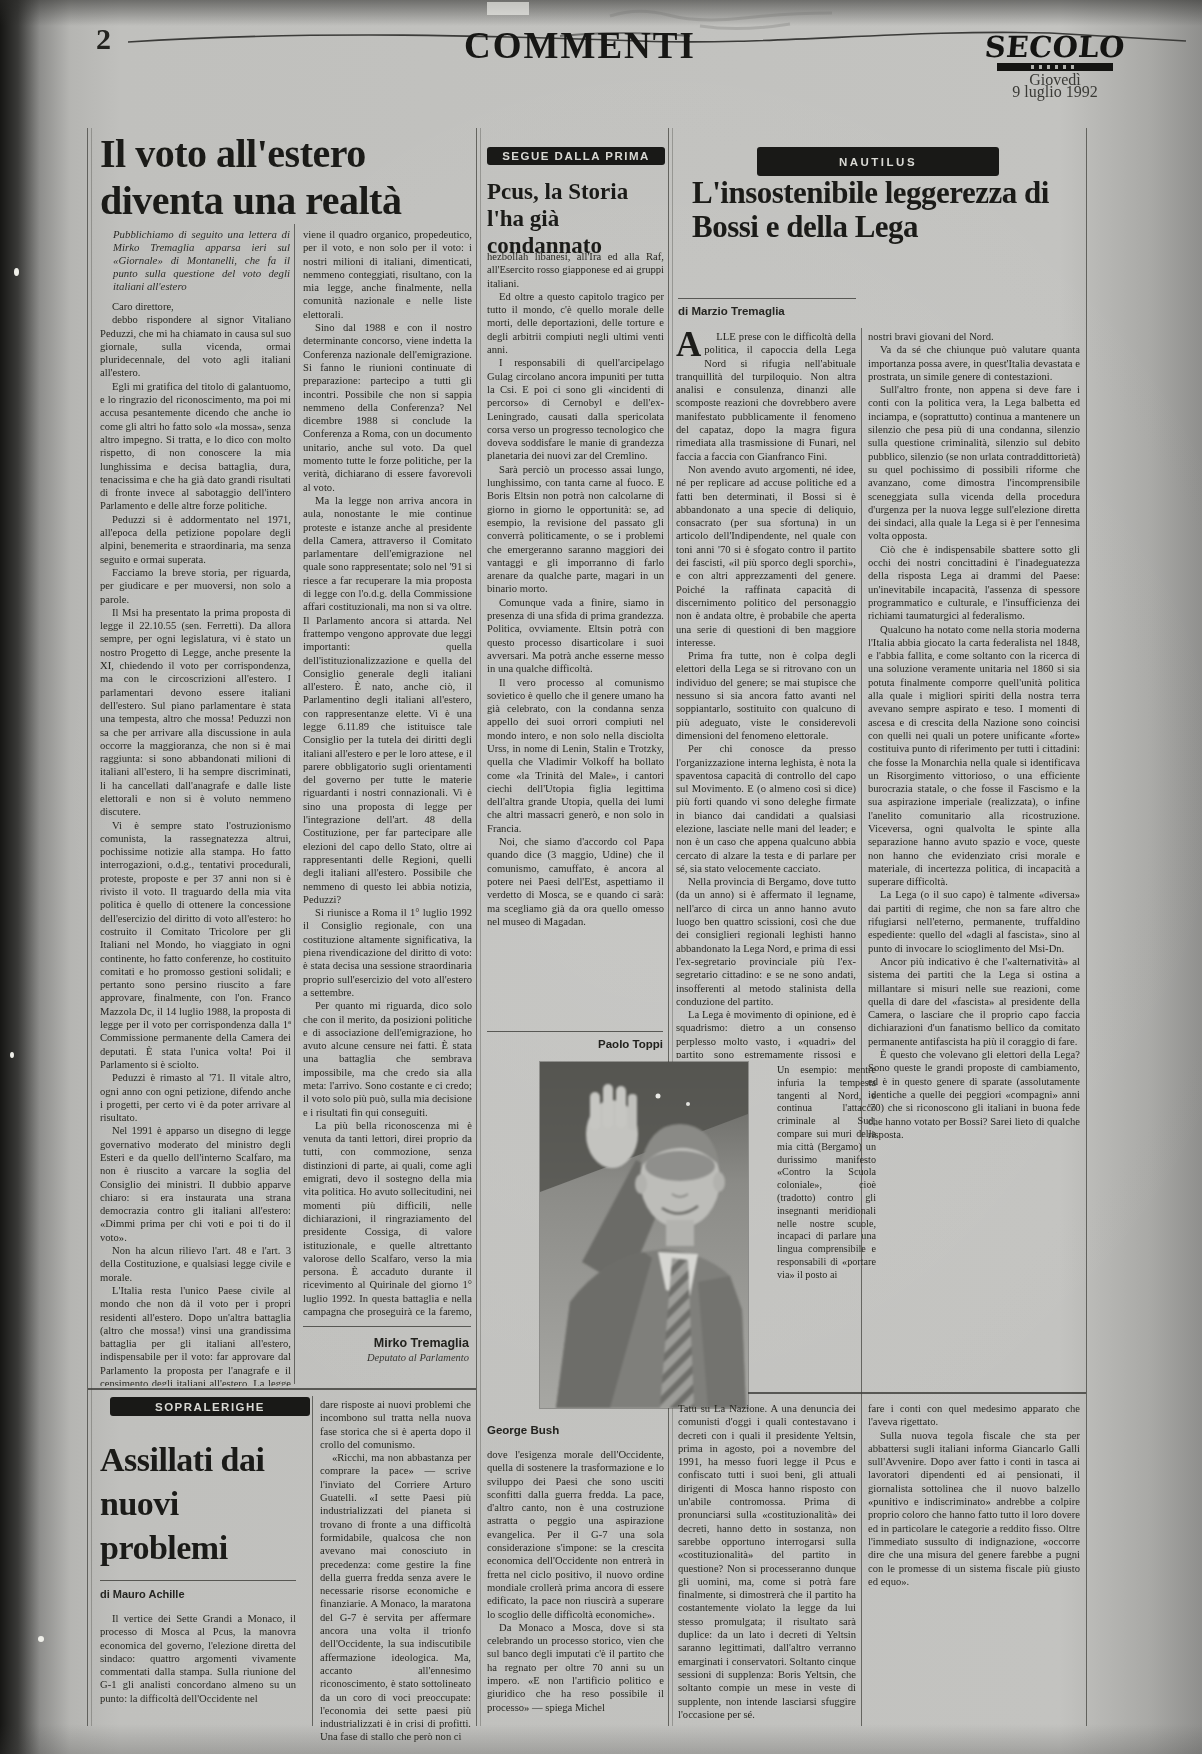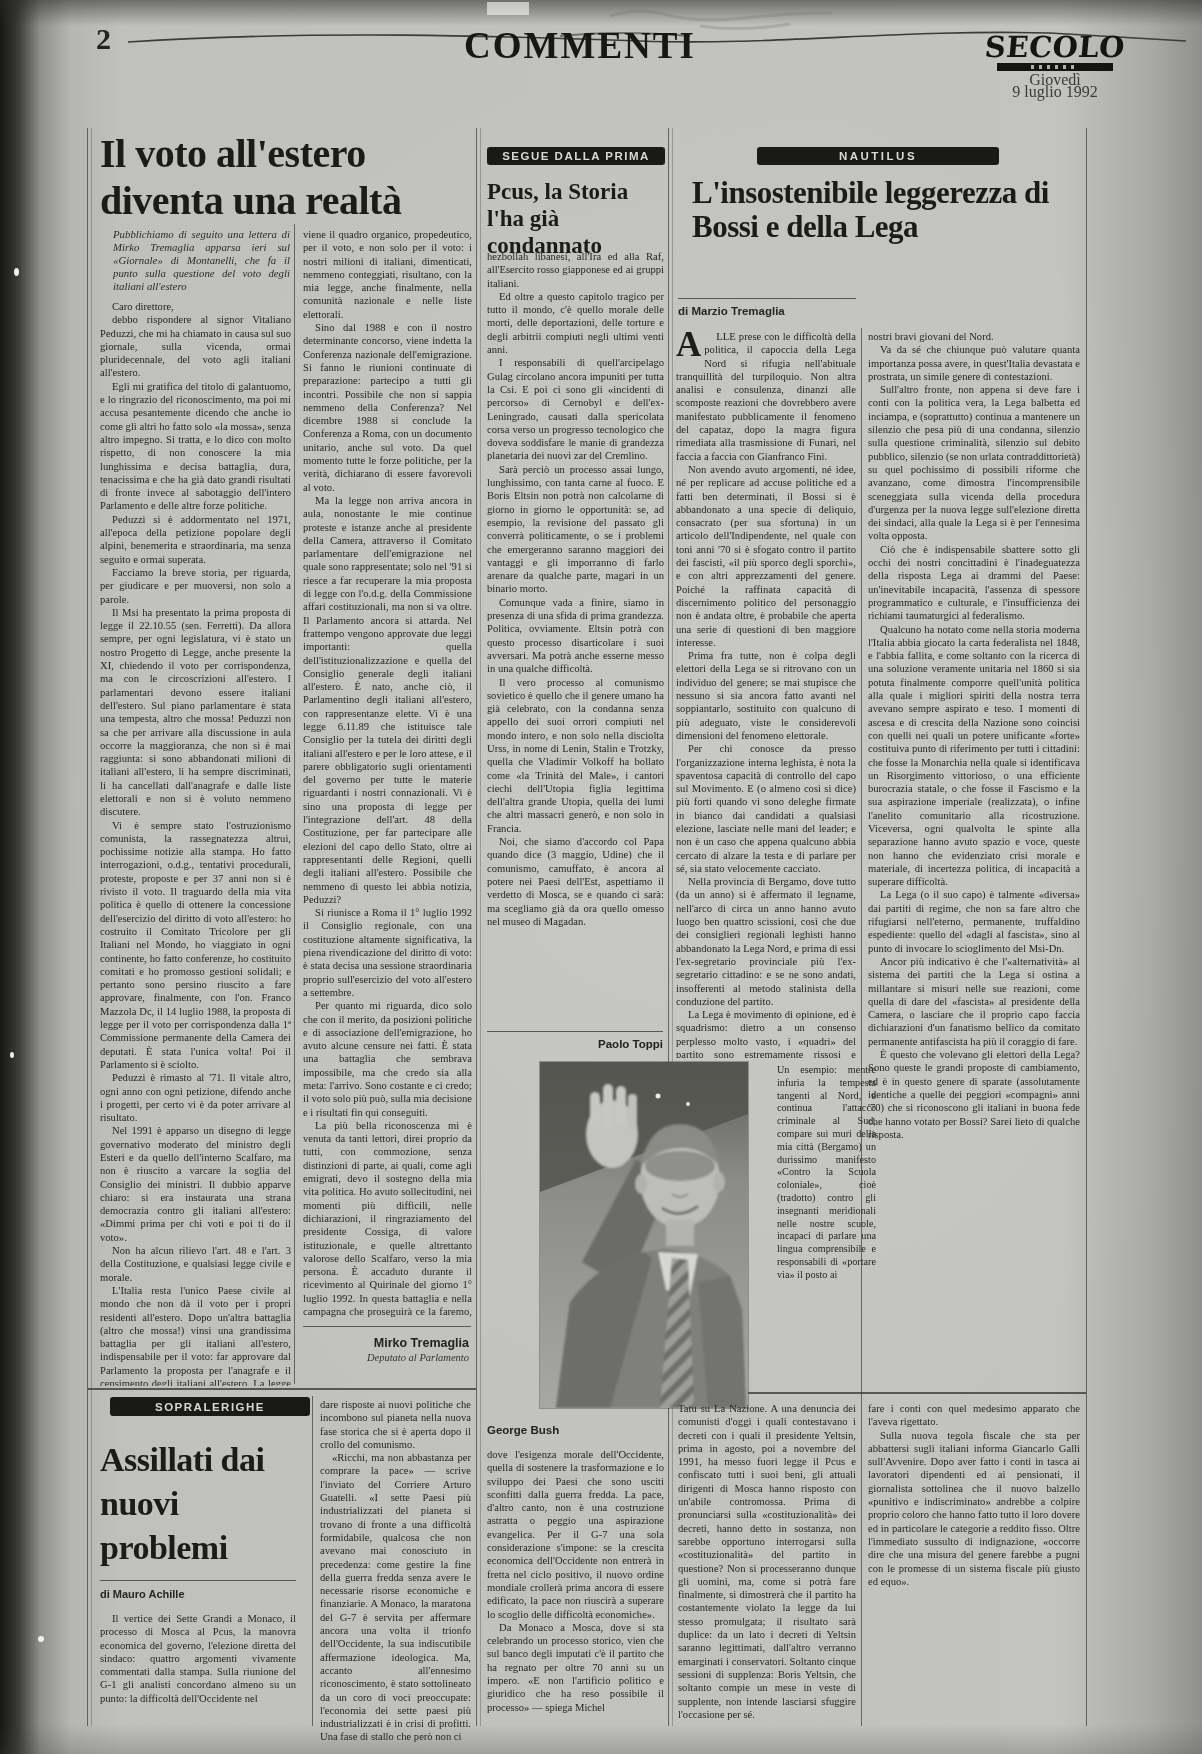--- a/index.html
+++ b/index.html
@@ -176,21 +176,21 @@
       <circle cx="118" cy="34" r="2.5" fill="#eaeae6"></circle>
       <circle cx="148" cy="42" r="2" fill="#e2e2de"></circle>
     </svg>
   </div>
   <div class="abs caption" style="left:487px;top:1424px;width:178px;">George Bush</div>
   <div class="abs copy cont" style="left:487px;top:1448px;width:177px;height:292px;">
       <p>dove l'esigenza morale dell'Occidente, quella di sostenere la trasformazione e lo sviluppo dei Paesi che sono usciti sconfitti dalla guerra fredda. La pace, d'altro canto, non è una costruzione astratta o peggio una aspirazione evangelica. Per il G-7 una sola considerazione s'impone: se la crescita economica dell'Occidente non entrerà in fretta nel ciclo positivo, il nuovo ordine mondiale crollerà prima ancora di essere edificato, la pace non riuscirà a superare lo scoglio delle difficoltà economiche».</p>
       <p>Da Monaco a Mosca, dove si sta celebrando un processo storico, vien che sul banco degli imputati c'è il partito che ha regnato per oltre 70 anni su un impero. «E non l'artificio politico e giuridico che ha reso possibile il processo» — spiega Michel</p>
     </div>
 
-  <div class="banner" style="left:757px;top:147px;width:242px;height:18px;letter-spacing:2.5px;">NAUTILUS</div>
+  <div class="banner" style="left:757px;top:147px;width:242px;height:29px;letter-spacing:2.5px;">NAUTILUS</div>
   <div class="abs headline" style="left:692px;top:176px;width:370px;font-size:31px;line-height:34px;">L'insostenibile leggerezza di Bossi e della Lega</div>
   <div class="hrule" style="left:678px;top:298px;width:178px;"></div>
   <div class="abs byline" style="left:678px;top:305px;width:178px;">di Marzio Tremaglia</div>
   <div class="abs copy" style="left:676px;top:330px;width:180px;height:728px;">
     <span class="dropcap">A</span><span></span>
   <p>LLE prese con le difficoltà della politica, il capoccia della Lega Nord si rifugia nell'abituale tranquillità del turpiloquio. Non altra analisi e consulenza, dinanzi alle scomposte reazioni che dovrebbero avere manifestato pubblicamente il fenomeno del capataz, dopo la magra figura rimediata alla trasmissione di Funari, nel faccia a faccia con Gianfranco Fini.</p><p>Non avendo avuto argomenti, né idee, né per replicare ad accuse politiche ed a fatti ben determinati, il Bossi si è abbandonato a una specie di deliquio, consacrato (per sua sfortuna) in un articolo dell'Indipendente, nel quale con toni anni '70 si è sfogato contro il partito dei fascisti, «il più sporco degli sporchi», e con altri apprezzamenti del genere. Poiché la raffinata capacità di discernimento politico del personaggio non è andata oltre, è probabile che aperta una serie di questioni di ben maggiore interesse.</p><p>Prima fra tutte, non è colpa degli elettori della Lega se si ritrovano con un individuo del genere; se mai stupisce che nessuno si sia ancora fatto avanti nel soppiantarlo, sostituito con qualcuno di più adeguato, viste le considerevoli dimensioni del fenomeno elettorale.</p><p>Per chi conosce da presso l'organizzazione interna leghista, è nota la spaventosa capacità di controllo del capo sul Movimento. E (o almeno così si dice) più forti quando vi sono deleghe firmate in bianco dai candidati a qualsiasi elezione, lasciate nelle mani del leader; e non è un caso che appena qualcuno abbia cercato di alzare la testa e di parlare per sé, sia stato velocemente cacciato.</p><p>Nella provincia di Bergamo, dove tutto (da un anno) si è affermato il legname, nell'arco di circa un anno hanno avuto luogo ben quattro scissioni, così che due dei consiglieri regionali leghisti hanno abbandonato la Lega Nord, e prima di essi l'ex-segretario provinciale più l'ex-segretario cittadino: e se ne sono andati, insofferenti al metodo stalinista della conduzione del partito.</p><p>La Lega è movimento di opinione, ed è squadrismo: dietro a un consenso perplesso molto vasto, i «quadri» del partito sono estremamente rissosi e soprattutto clamorosamente non qualificati, incapaci di prendere posizione su questioni politiche rilevanti, e (come al solito) costretti a rifugiarsi in slogan ormai rozzi, e in anacronismi drammatici.</p></div>
   <div class="abs copy cont" style="left:757px;top:1064px;width:99px;height:318px;font-size:10.2px;line-height:12.8px;margin-left:20px;">
       <p>Un esempio: mentre infuria la tempesta tangenti al Nord, e continua l'attacco criminale al Sud, compare sui muri della mia città (Bergamo) un durissimo manifesto «Contro la Scuola coloniale», cioè (tradotto) contro gli insegnanti meridionali nelle nostre scuole, incapaci di parlare una lingua comprensibile e responsabili di «portare via» il posto ai</p>
     </div>
   <div class="abs copy cont" style="left:868px;top:330px;width:212px;height:1050px;">
@@ -205,21 +205,21 @@
     </div>
 
   <div class="banner" style="left:110px;top:1397px;width:200px;height:19px;">SOPRALERIGHE</div>
   <div class="abs headline" style="left:100px;top:1438px;width:200px;font-size:34px;line-height:44px;">Assillati dai nuovi problemi</div>
   <div class="hrule" style="left:100px;top:1580px;width:196px;"></div>
   <div class="abs byline" style="left:100px;top:1588px;width:196px;font-size:11px;">di Mauro Achille</div>
   <div class="abs copy" style="left:100px;top:1612px;width:196px;height:130px;">
       <p>Il vertice dei Sette Grandi a Monaco, il processo di Mosca al Pcus, la manovra economica del governo, l'elezione diretta del sindaco: quattro argomenti vivamente commentati dalla stampa. Sulla riunione del G-1 gli analisti concordano almeno su un punto: la difficoltà dell'Occidente nel</p>
     </div>
   <div class="abs copy cont" style="left:320px;top:1398px;width:151px;height:344px;">
-      <p>dare risposte ai nuovi politiche che incombono sul pianeta nella nuova fase storica che si è aperta dopo il crollo del comunismo.</p>
+      <p>dare risposte ai nuovi problemi che incombono sul tratta nella nuova fase storica che si è aperta dopo il crollo del comunismo.</p>
       <p>«Ricchi, ma non abbastanza per comprare la pace» — scrive l'inviato del Corriere Arturo Guatelli. «I sette Paesi più industrializzati del pianeta si trovano di fronte a una difficoltà formidabile, qualcosa che non avevano mai conosciuto in precedenza: come gestire la fine della guerra fredda senza avere le necessarie risorse economiche e finanziarie. A Monaco, la maratona del G-7 è servita per affermare ancora una volta il trionfo dell'Occidente, la sua indiscutibile affermazione ideologica. Ma, accanto all'ennesimo riconoscimento, è stato sottolineato da un coro di voci preoccupate: l'economia dei sette paesi più industrializzati è in crisi di profitti. Una fase di stallo che però non ci</p>
     </div>
   <div class="abs copy cont" style="left:678px;top:1402px;width:178px;height:340px;">
       <p>Tatu su La Nazione. A una denuncia dei comunisti d'oggi i quali contestavano i decreti con i quali il presidente Yeltsin, prima in agosto, poi a novembre del 1991, ha messo fuori legge il Pcus e confiscato tutti i suoi beni, gli attuali dirigenti di Mosca hanno risposto con un'abile contromossa. Prima di pronunciarsi sulla «costituzionalità» dei decreti, hanno detto in sostanza, non sarebbe opportuno interrogarsi sulla «costituzionalità» del partito in questione? Non si processeranno dunque gli uomini, ma, come si potrà fare finalmente, si dimostrerà che il partito ha costantemente violato la legge da lui stesso promulgata; il risultato sarà duplice: da un lato i decreti di Yeltsin saranno legittimati, dall'altro verranno emarginati i conservatori. Soltanto cinque sessioni di supplenza: Boris Yeltsin, che soltanto compie un mese in veste di supplente, non intende lasciarsi sfuggire l'occasione per sé.</p>
     </div>
   <div class="abs copy cont" style="left:868px;top:1402px;width:212px;height:340px;">
       <p>fare i conti con quel medesimo apparato che l'aveva rigettato.</p>
       <p>Sulla nuova tegola fiscale che sta per abbattersi sugli italiani informa Giancarlo Galli sull'Avvenire. Dopo aver fatto i conti in tasca ai lavoratori dipendenti ed ai pensionati, il giornalista sottolinea che il nuovo balzello «punitivo e indiscriminato» andrebbe a colpire proprio coloro che hanno fatto tutto il loro dovere ed in particolare le categorie a reddito fisso. Oltre l'immediato sussulto di indignazione, «occorre dire che una misura del genere farebbe a pugni con le promesse di un sistema fiscale più giusto ed equo».</p>
     </div>
 

